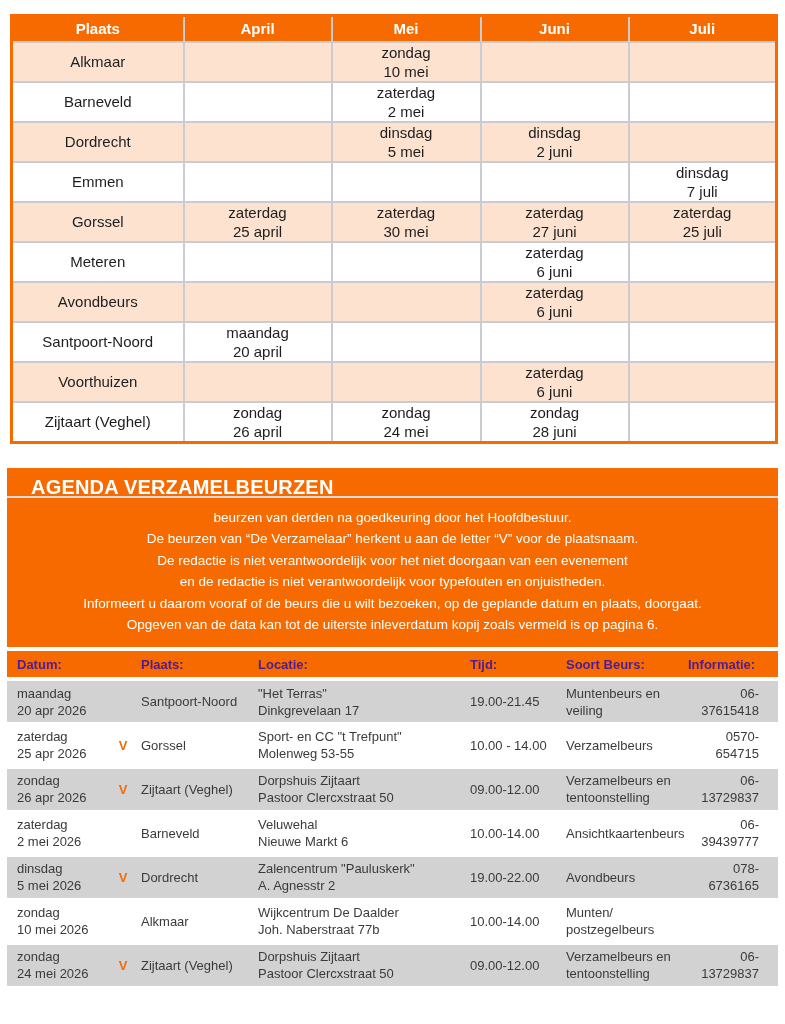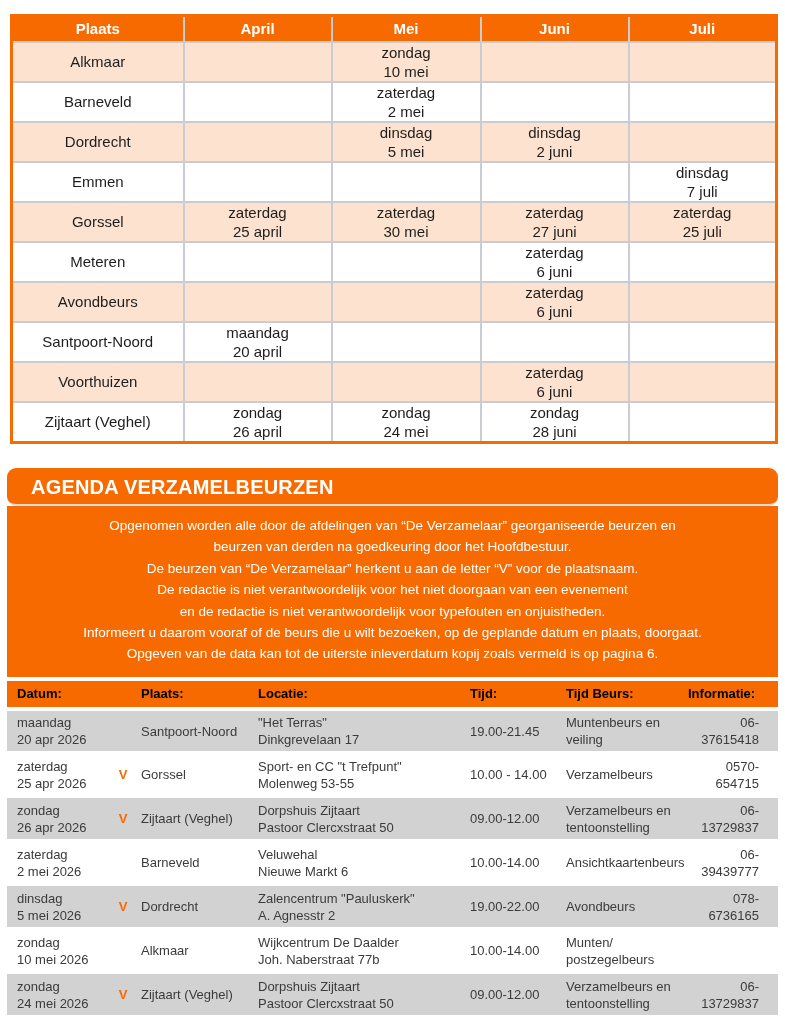--- a/index.html
+++ b/index.html
@@ -37,38 +37,38 @@
     border-left:2px solid var(--grid);
     border-top:2px solid var(--grid);
   }
   table.schedule td:first-child{border-left:none;}
   table.schedule tr.peach td{background:var(--peach);}
   table.schedule tr.white td{background:#ffffff;}
 
   
   .agenda{position:absolute;left:7px;top:468px;width:771px;}
   .agenda-title{
-    background:var(--orange);height:38px;line-height:38px;
+    background:var(--orange);height:30px;line-height:38px;
     border-bottom:2px solid #DADADA;
     color:#ffffff;font-weight:bold;font-size:20px;
-    padding-left:24px;letter-spacing:0.2px;border-radius:9px;
+    padding-left:24px;letter-spacing:0.2px;
   }
   .agenda-notice{
     background:var(--orange);color:#ffffff;text-align:center;
     font-size:13.5px;line-height:21.4px;
     padding:9px 26px 12px 26px;
     border-bottom:4px solid #ffffff;
   }
 
   
   table.events{
     width:771px;border-collapse:collapse;table-layout:fixed;
   }
   table.events th{
-    background:var(--orange);color:#000000;font-weight:bold;
+    background:var(--orange);color:#4c1d95;font-weight:bold;
     font-size:13px;height:28px;text-align:left;vertical-align:middle;
     padding-left:8px;
   }
   table.events th.c-datum{padding-left:10px;}
   table.events th.c-info{text-align:left;padding-right:5px;padding-left:0;}
   table.events td{
     font-size:13px;line-height:17px;color:var(--ink2);
     height:44px;vertical-align:middle;text-align:left;
     padding-left:8px;white-space:pre-line;
     border-bottom:3px solid #ffffff;
@@ -190,21 +190,20 @@
 28 juni</td>
       <td></td>
     </tr>
   </tbody>
 </table>
 
 <div class="agenda">
   <div class="agenda-title">AGENDA VERZAMELBEURZEN</div>
 
   <div class="agenda-notice">
-    <div>Opgenomen worden alle door de afdelingen van “De Verzamelaar” georganiseerde beurzen en</div>
     <div>beurzen van derden na goedkeuring door het Hoofdbestuur.</div>
     <div>De beurzen van “De Verzamelaar” herkent u aan de letter “V” voor de plaatsnaam.</div>
     <div>De redactie is niet verantwoordelijk voor het niet doorgaan van een evenement</div>
     <div>en de redactie is niet verantwoordelijk voor typefouten en onjuistheden.</div>
     <div>Informeert u daarom vooraf of de beurs die u wilt bezoeken, op de geplande datum en plaats, doorgaat.</div>
     <div>Opgeven van de data kan tot de uiterste inleverdatum kopij zoals vermeld is op pagina 6.</div>
   </div>
 
   <table class="events">
     <colgroup>
@@ -216,21 +215,21 @@
         <col style="width:130px">
         <col style="width:90px">
     </colgroup>
     <thead>
       <tr>
         <th class="c-datum">Datum:</th>
         <th></th>
         <th>Plaats:</th>
         <th>Locatie:</th>
         <th>Tijd:</th>
-        <th>Tijd Beurs:</th>
+        <th>Soort Beurs:</th>
         <th class="c-info">Informatie:</th>
       </tr>
     </thead>
     <tbody>
       <tr class="gray">
         <td class="c-datum">maandag
 20 apr 2026</td>
         <td class="c-v"></td>
         <td>Santpoort-Noord</td>
         <td>"Het Terras"

